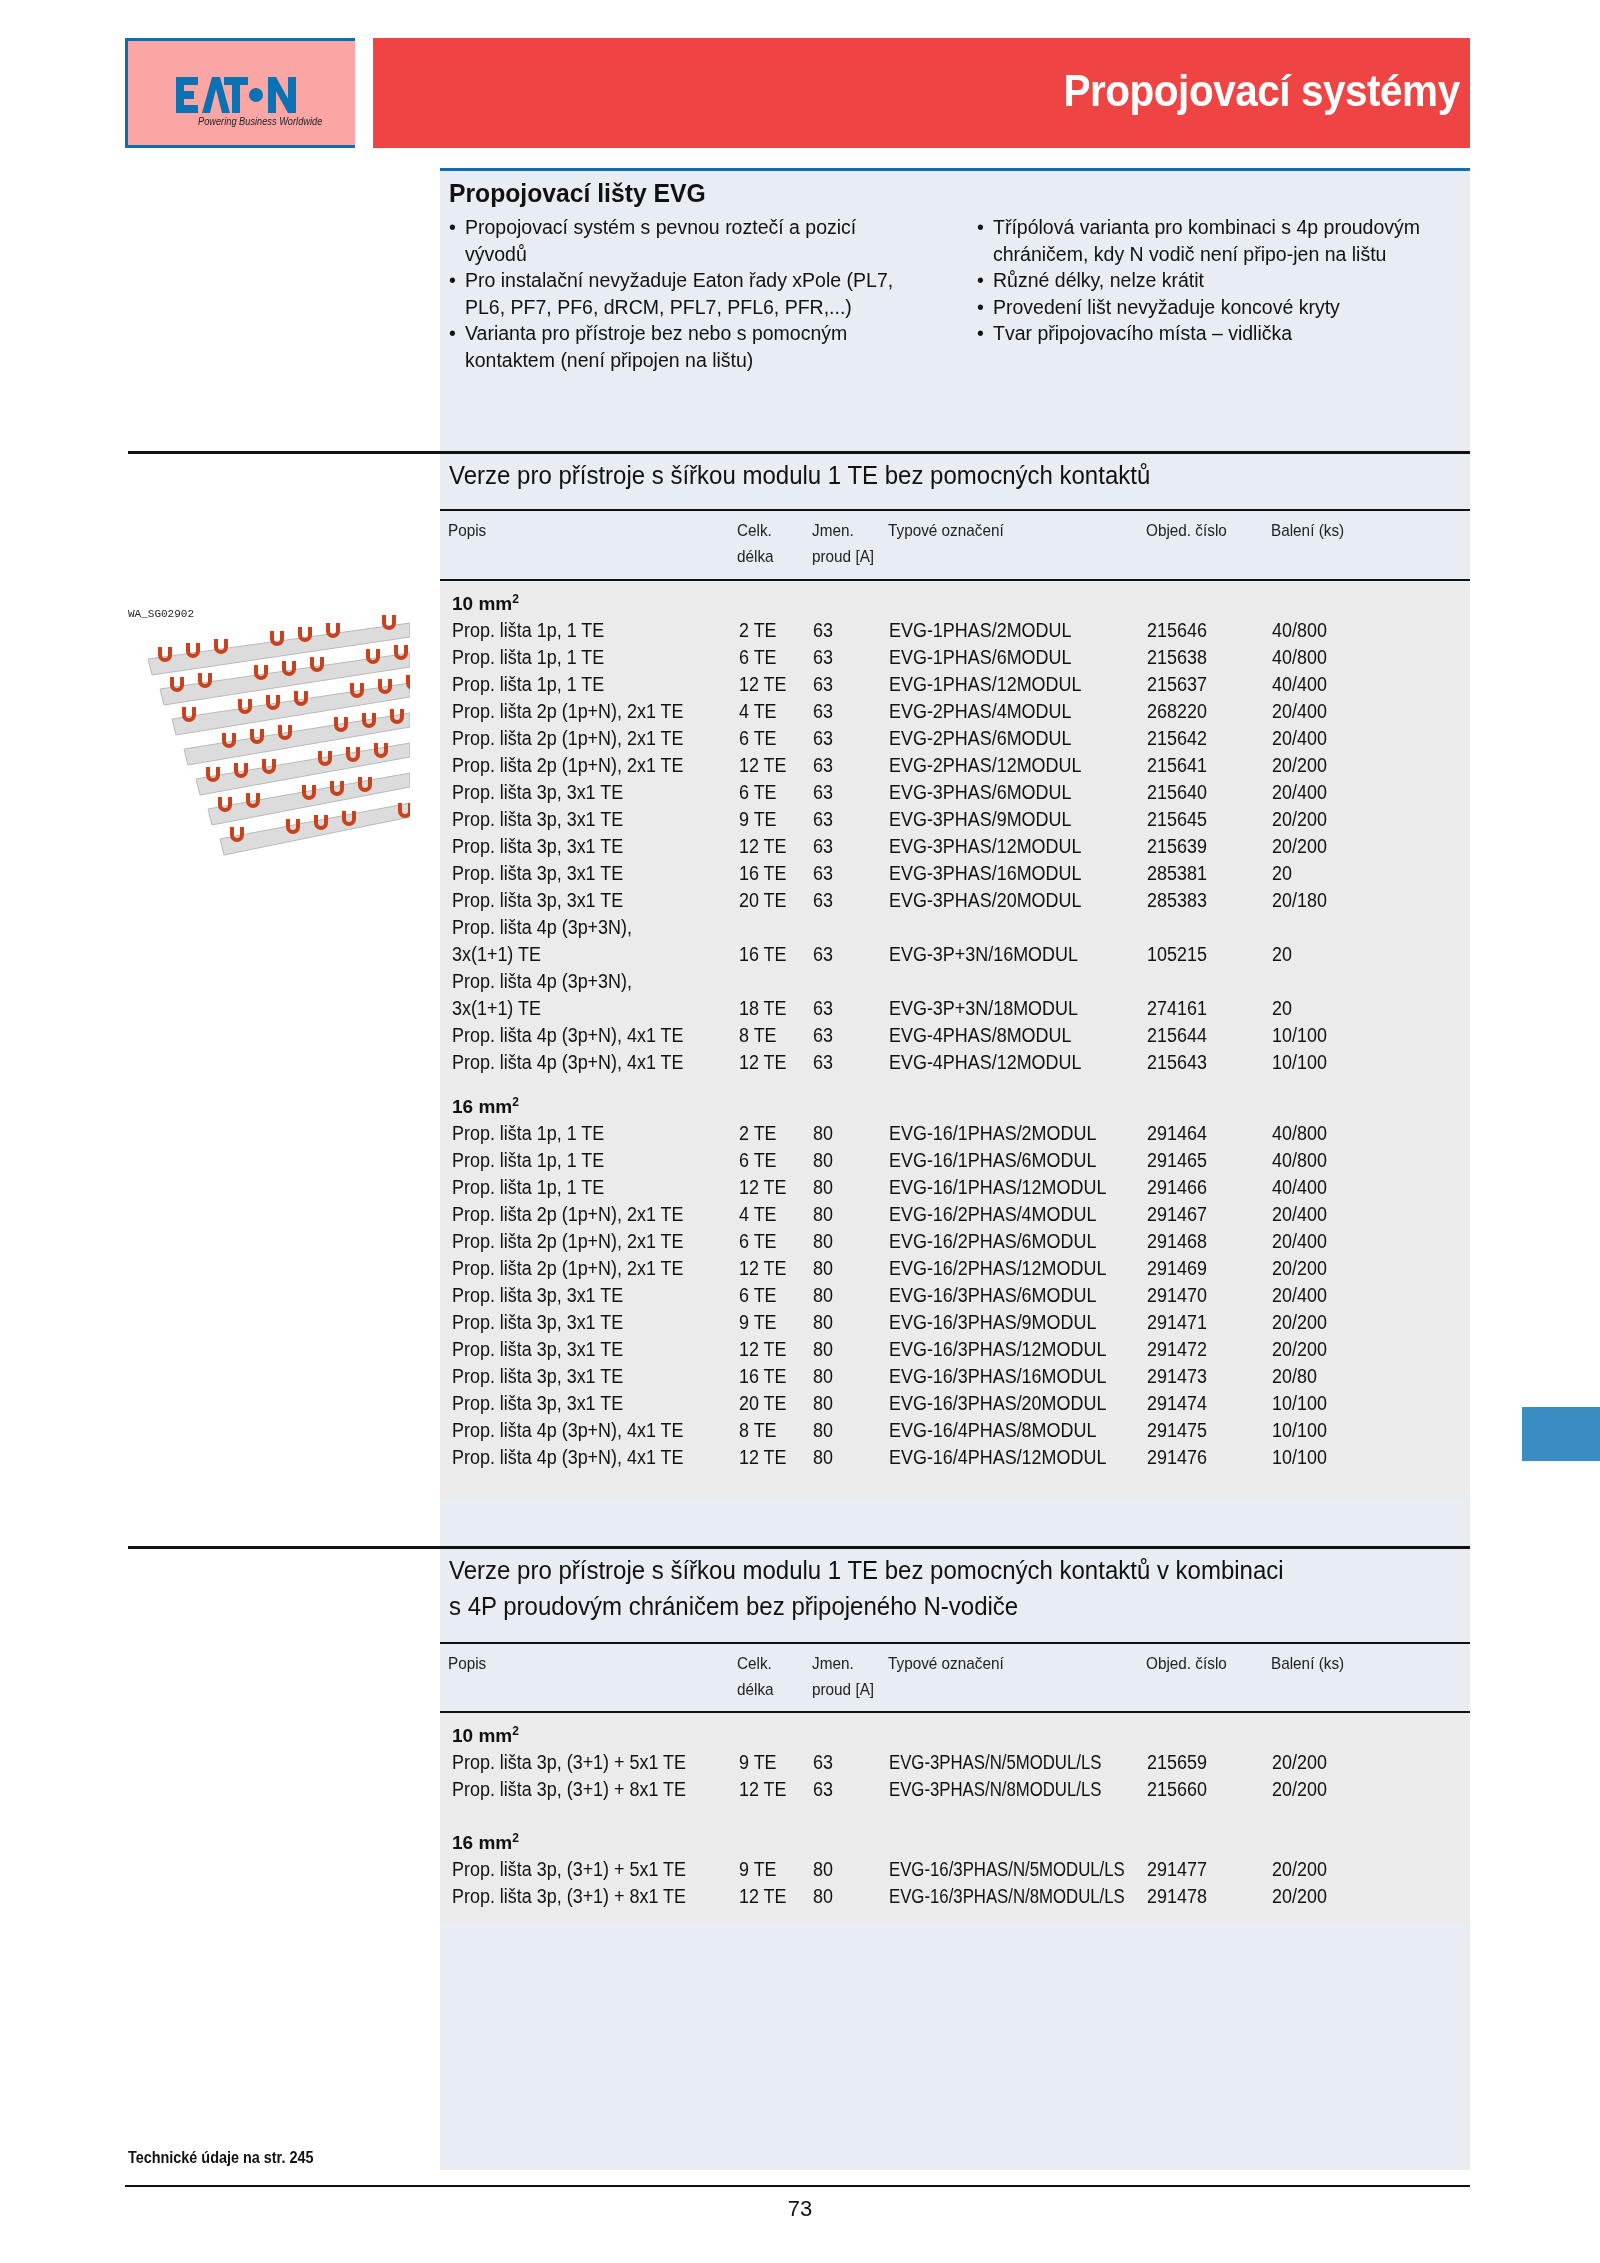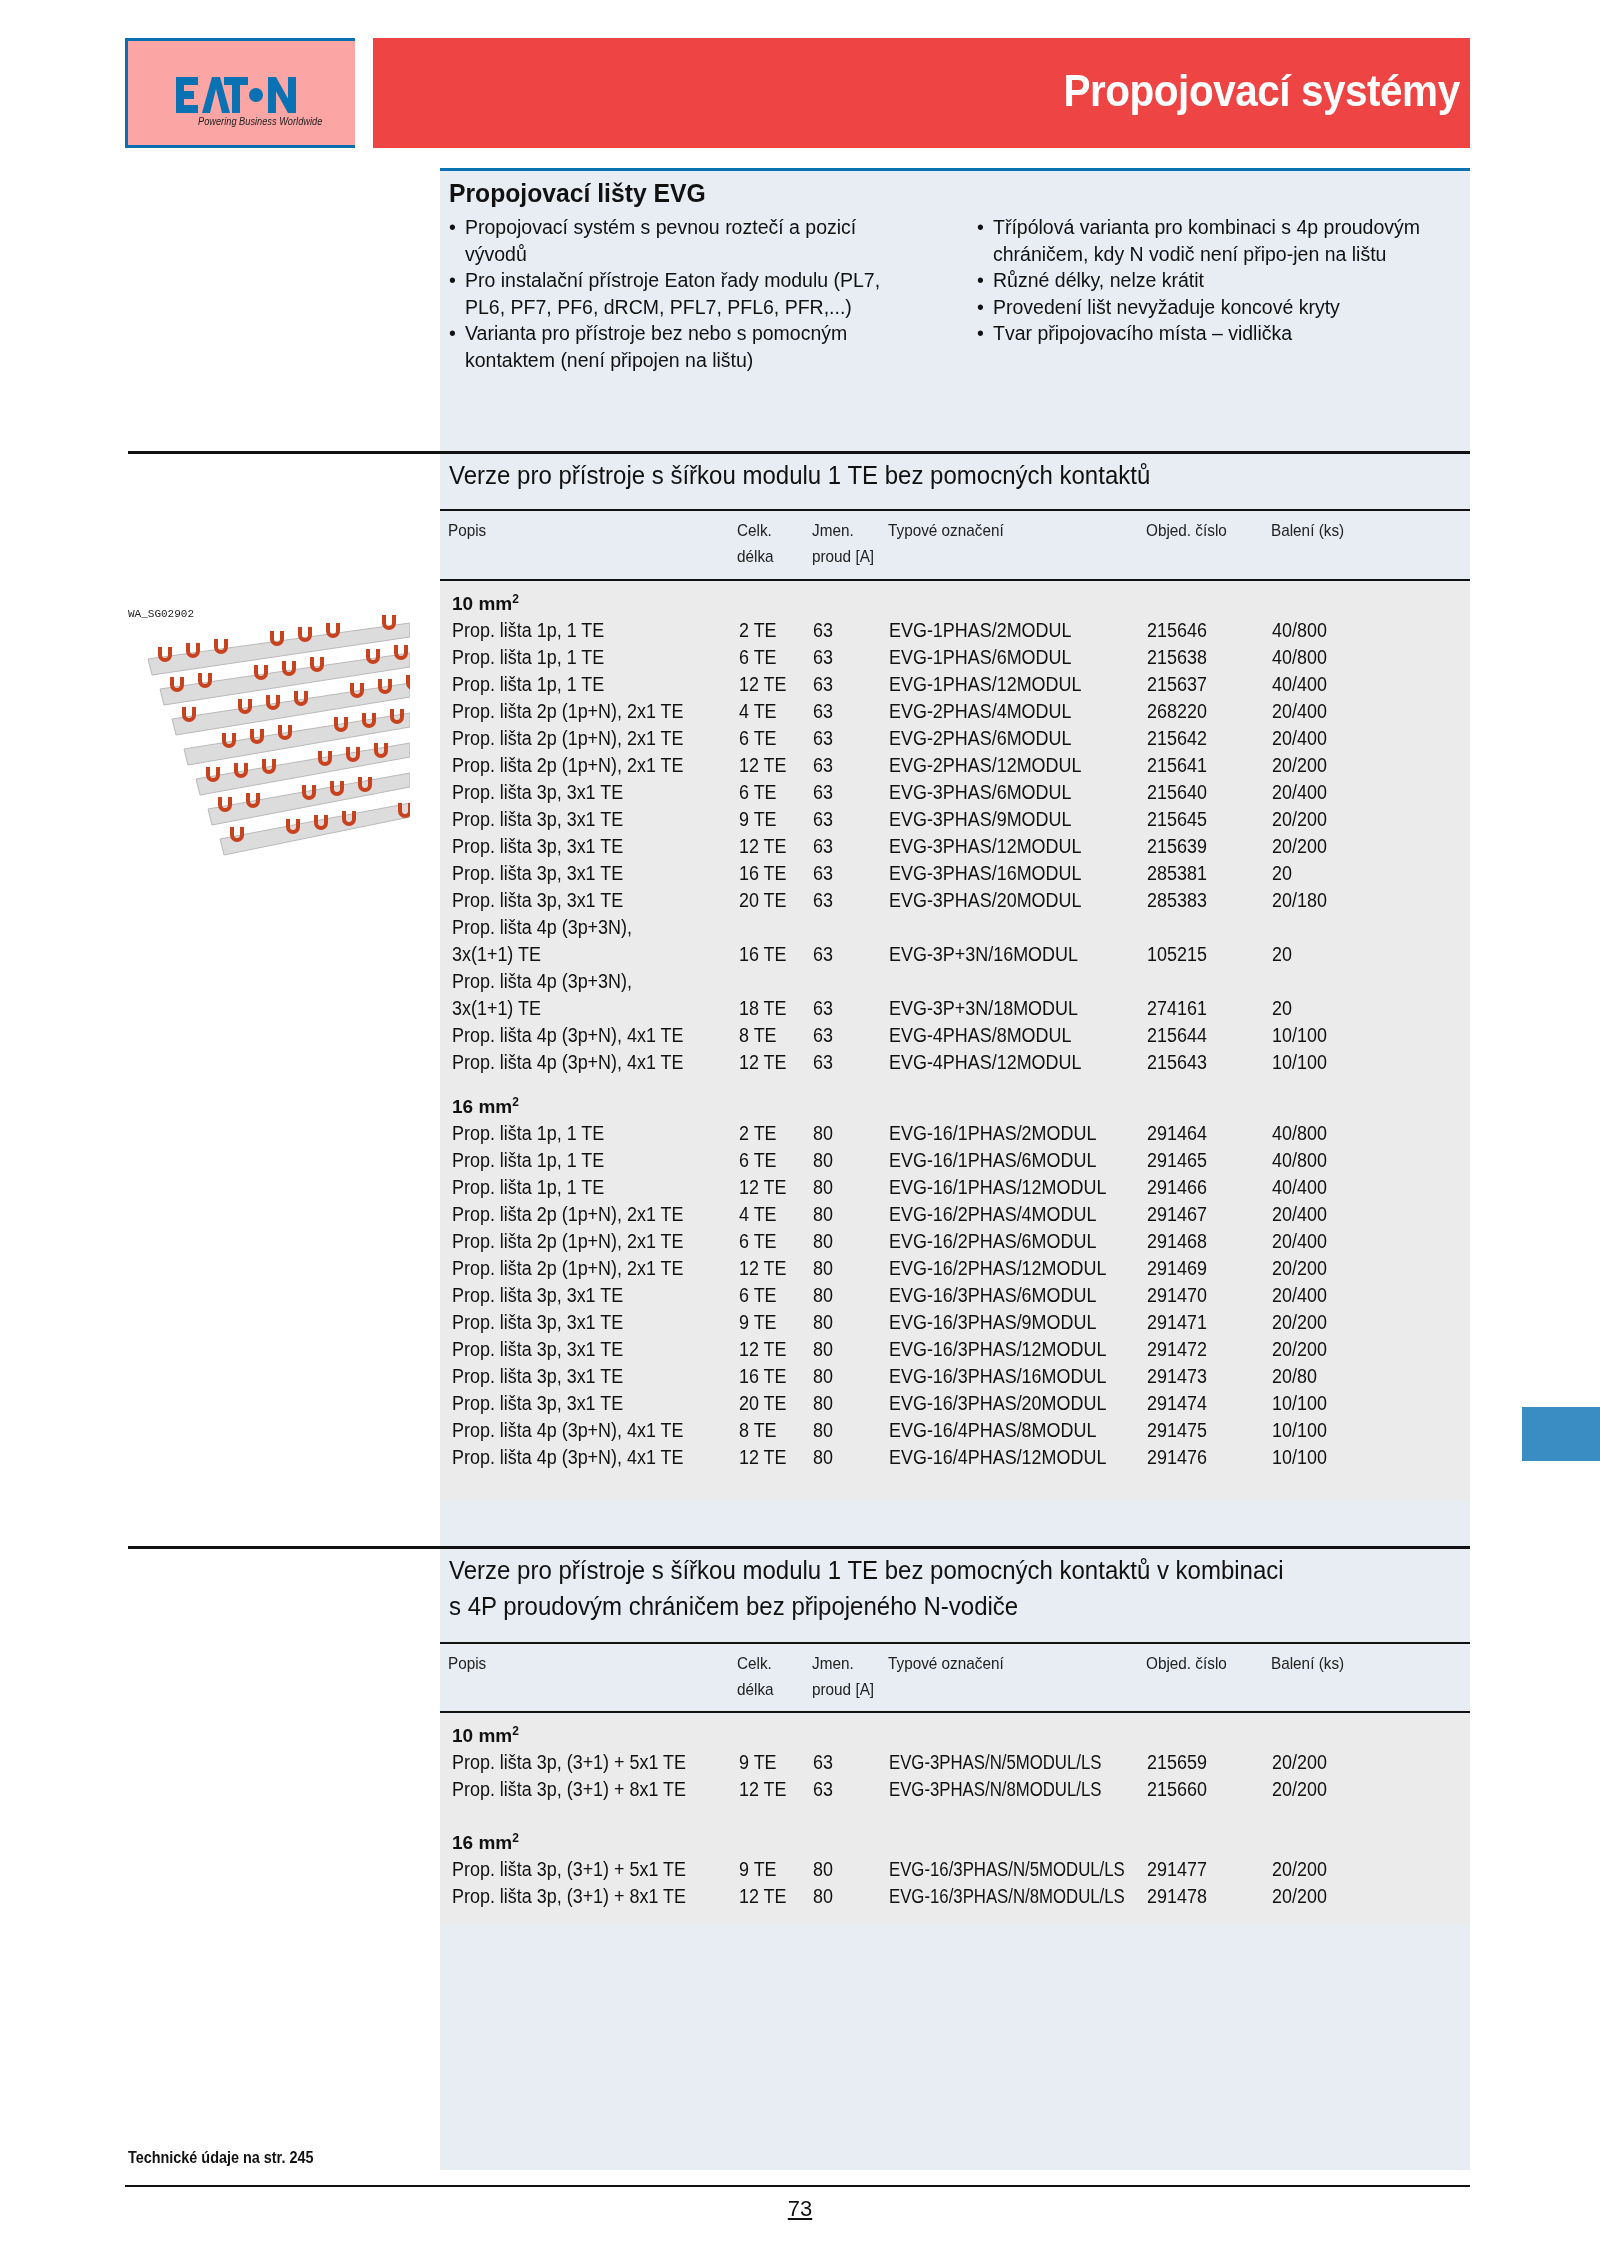--- a/index.html
+++ b/index.html
@@ -34,21 +34,21 @@
   .grp-h sup { font-size:12px; }
 
   .row { position:absolute; left:0; height:27px; width:100%; font-size:19.5px; line-height:27px; white-space:nowrap; }
   .row span { position:absolute; top:0; display:inline-block; transform:scaleX(0.92); transform-origin:left; }
   .c1 { left:12px; } .c2 { left:299px; } .c3 { left:373px; } .c4 { left:449px; } .c5 { left:707px; } .c6 { left:832px; }
   .cond span.c4 { transform:scaleX(0.86); }
 
   .tabs-marker { left:1522px; top:1407px; width:78px; height:54px; background:#3a8dc2; }
 
   .foot-note { left:128px; top:2149px; font-size:16px; font-weight:bold; white-space:nowrap; transform:scaleX(0.9); transform-origin:left; }
-  .page-num { left:770px; top:2196px; width:60px; text-align:center; font-size:22px;text-decoration:underline; }
+  .page-num { left:770px; top:2196px; width:60px; text-align:center; font-size:22px; }
   .img-label { left:128px; top:608px; font-size:11px; color:#222;font-family:Liberation Mono, monospace; }
 </style>
 </head>
 <body>
 
 <div class="abs hdr-logo-box">
   <svg class="abs logo-word" viewBox="0 0 120 36">
     <g fill="#0a72b2">
       <rect x="0" y="0" width="8" height="36"></rect>
         <rect x="0" y="0" width="22" height="8"></rect>
@@ -68,21 +68,21 @@
 <div class="abs hdr-bar">
   <div class="abs hdr-title">Propojovací systémy</div>
 </div>
 <div class="abs hdr-underline"></div>
 
 <div class="abs panel" style="left:440px; top:171px; width:1030px; height:1999px;"></div>
 
 <div class="abs intro-title" style="left:449px; top:178px;">Propojovací lišty EVG</div>
 <ul class="abs bul" style="left:447px; top:214px; width:470px;">
   <li>Propojovací systém s pevnou roztečí a pozicí vývodů</li>
-  <li>Pro instalační přístroje Eaton řady modulu (PL7, PL6, PF7, PF6, dRCM, PFL7, PFL6, PFR,...)</li>
+  <li>Pro instalační nevyžaduje Eaton řady xPole (PL7, PL6, PF7, PF6, dRCM, PFL7, PFL6, PFR,...)</li>
   <li>Varianta pro přístroje bez nebo s pomocným kontaktem (není připojen na lištu)</li>
 </ul>
 <ul class="abs bul" style="left:975px; top:214px; width:490px;">
   <li>Třípólová varianta pro kombinaci s 4p proudovým chráničem, kdy N vodič není připo-jen na lištu</li>
   <li>Různé délky, nelze krátit</li>
   <li>Provedení lišt nevyžaduje koncové kryty</li>
   <li>Tvar připojovacího místa – vidlička</li>
 </ul>
 
 <div class="abs rule" style="left:128px; top:451px; width:1342px;"></div>

